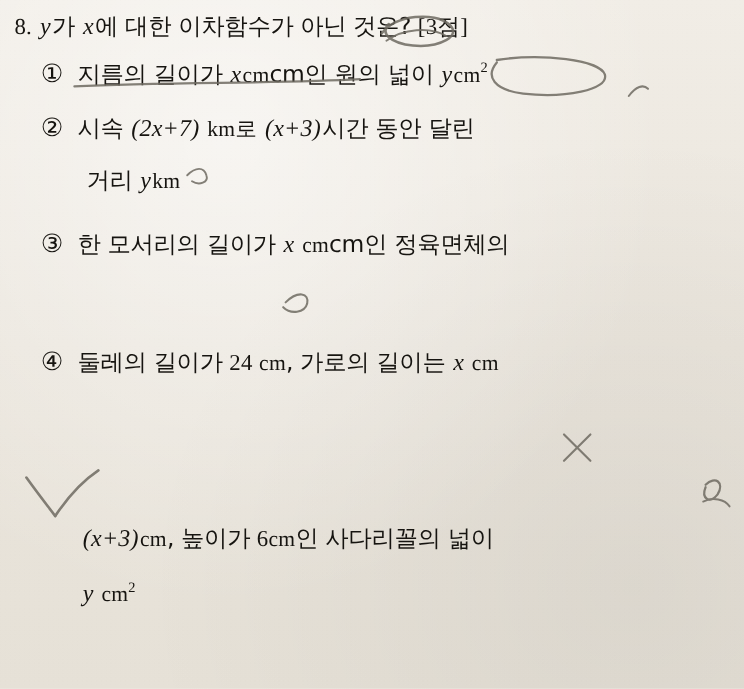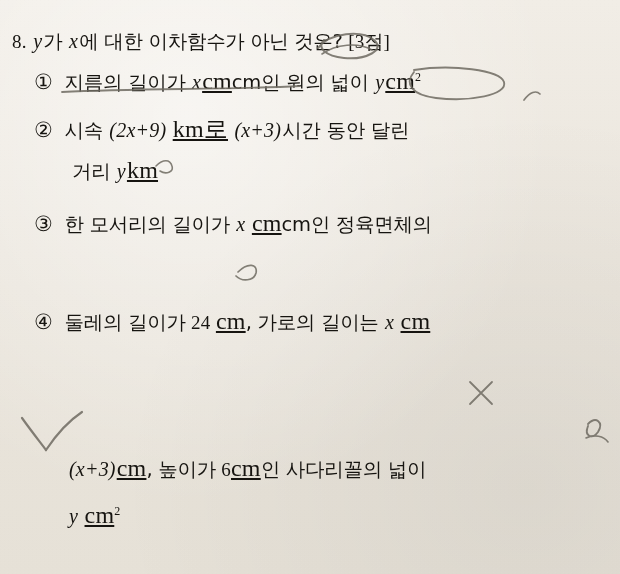--- a/index.html
+++ b/index.html
@@ -29,21 +29,20 @@
     inset: 0;
     opacity: .25;
     background-image:
       repeating-linear-gradient(0deg, rgba(0,0,0,0.012) 0px, rgba(0,0,0,0.012) 1px, rgba(255,255,255,0) 1px, rgba(255,255,255,0) 3px),
       repeating-linear-gradient(90deg, rgba(0,0,0,0.012) 0px, rgba(0,0,0,0.012) 1px, rgba(255,255,255,0) 1px, rgba(255,255,255,0) 4px);
     pointer-events: none;
   }
   .content {
     position: absolute;
     inset: 0;
-    margin-top: 20px;
   }
 
   .q-line {
     position: absolute;
     white-space: nowrap;
     font-size: 21px;
     letter-spacing: .2px;
   }
   .stem {
     left: 12px;
@@ -61,23 +60,22 @@
     font-style: italic;
     font-size: 20px;
     padding: 0 1px;
   }
   .mn {
     font-family: "Liberation Serif", serif;
     font-size: 19px;
   }
   .unit {
     font-family: "Liberation Serif", serif;
-    font-size: 24px;
+    font-size: 18px;
     font-style: italic;
-    text-decoration: underline;
   }
   .unit .up {
     font-style: normal;
   }
   sup.sq {
     font-size: 12px;
     vertical-align: super;
     font-style: normal;
   }
 
@@ -127,21 +125,21 @@
   <div class="q-line" id="opt1">
     <span class="circnum">①</span>
     <span class="ko">지름의 길이가</span>
     <span class="v">x</span><span class="unit"><span class="up">cm</span></span><span class="ko">cm인 원의 넓이</span>
     <span class="v">y</span><span class="unit"><span class="up">cm</span></span><sup class="sq">2</sup>
   </div>
 
   <div class="q-line" id="opt2a">
     <span class="circnum">②</span>
     <span class="ko">시속</span>
-    <span class="v">(2x+9)</span>
+    <span class="v">(2x+7)</span>
     <span class="unit"><span class="up">km로</span></span>
     <span class="v">(x+3)</span><span class="ko">시간 동안 달린</span>
   </div>
   <div class="q-line" id="opt2b">
     <span class="ko">거리</span>
     <span class="v">y</span><span class="unit"><span class="up">km</span></span>
   </div>
 
   <div class="q-line" id="opt3a">
     <span class="circnum">③</span>

